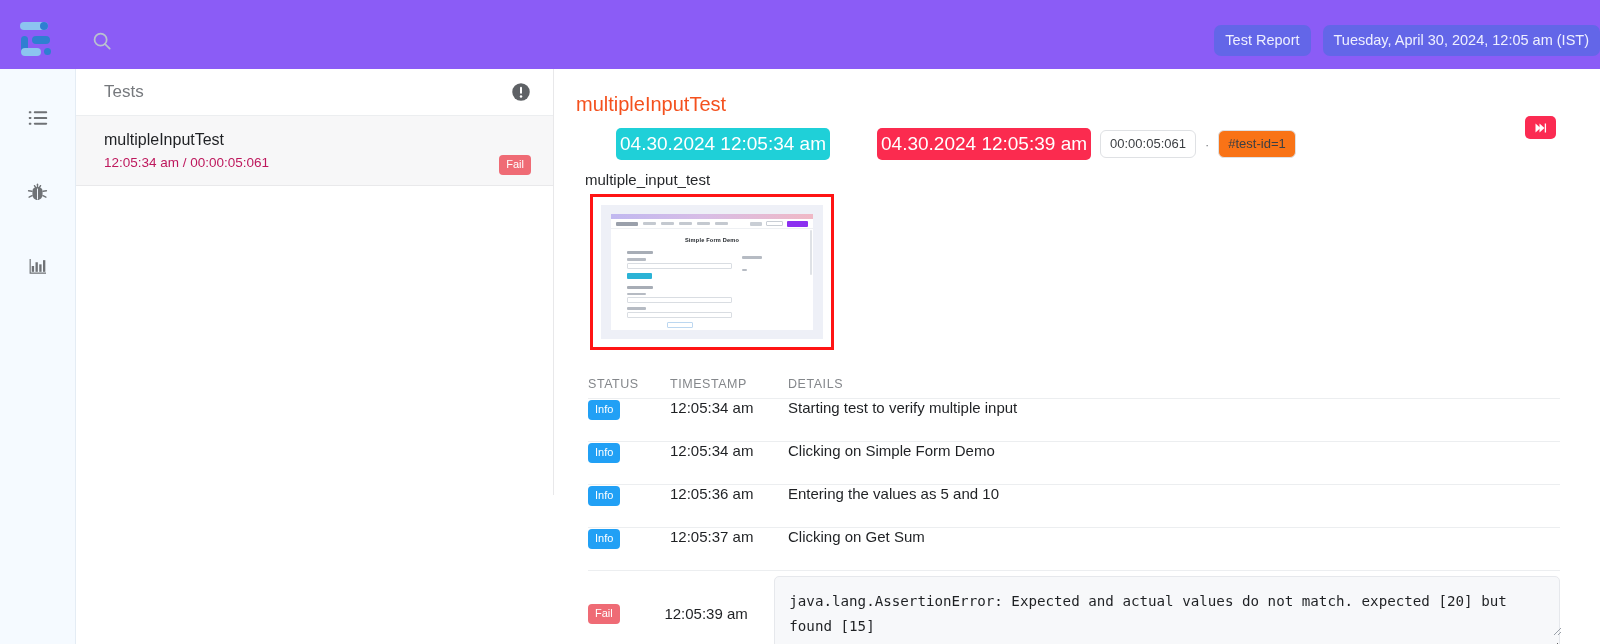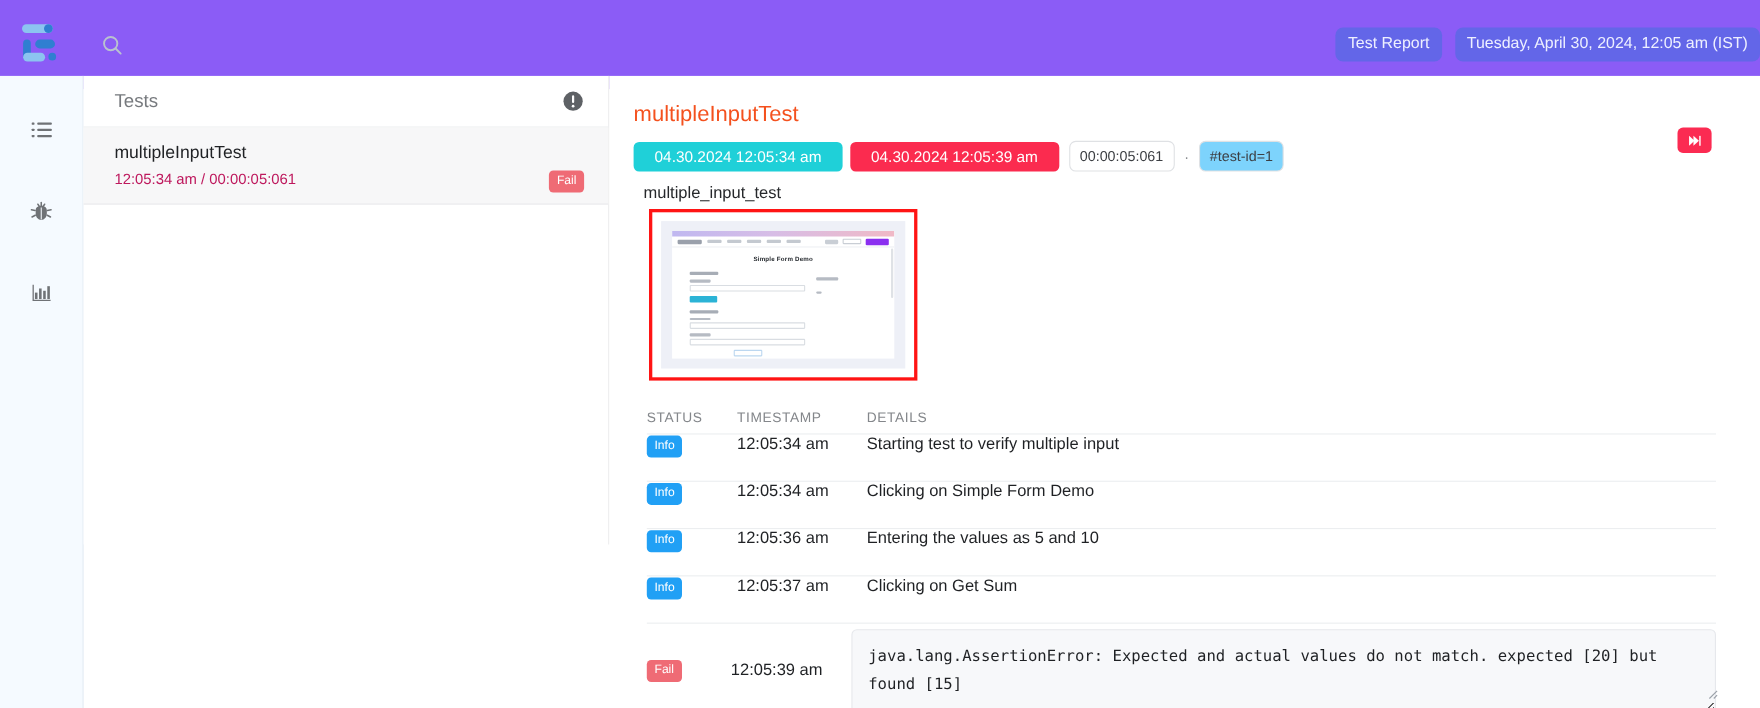--- a/index.html
+++ b/index.html
@@ -122,34 +122,35 @@
     background: #ffffff;
     padding: 22px 34px 0 22px;
     overflow: hidden;
   }
   .detail-title {
     font-size: 20px; color: #f4511e; line-height: 26px;
     margin-bottom: 11px;
   }
   .chiprow { display: flex; align-items: center; position: relative; }
   .chip {
-    font-size: 14px; line-height: 1; color: #ffffff;
-    border-radius: 5px; padding: 6px 19px 7px;
+    font-size: 19px; line-height: 1; color: #ffffff;
+    border-radius: 5px; padding: 6px 4px 7px;
     white-space: nowrap;
+    margin-left: 40px;
   }
   .chip-start { background: #1fd0d8; margin-right: 7px; }
   .chip-end   { background: #fb2b4f; margin-right: 9px; }
   .chip-dur {
     background: #ffffff; color: #3c3f43;
     border: 1px solid #dfe1e4; border-radius: 6px;
     font-size: 13px; line-height: 1; padding: 6px 9px 7px;
   }
   .chip-sep { color: #7d8084; font-size: 13px; margin: 0 9px; }
   .chip-id {
-    background: #7dd3fc; color: #3c3f43;
+    background: #f97316; color: #3c3f43;
     border: 1px solid #dfe1e4; border-radius: 6px;
     font-size: 13px; line-height: 1; padding: 6px 9px 7px;
   }
   .skip-btn {
     position: absolute; right: 10px; top: -12px;
     width: 31px; height: 23px; border-radius: 5px;
     background: #fb2b52;
     display: flex; align-items: center; justify-content: center;
     cursor: pointer;
   }

